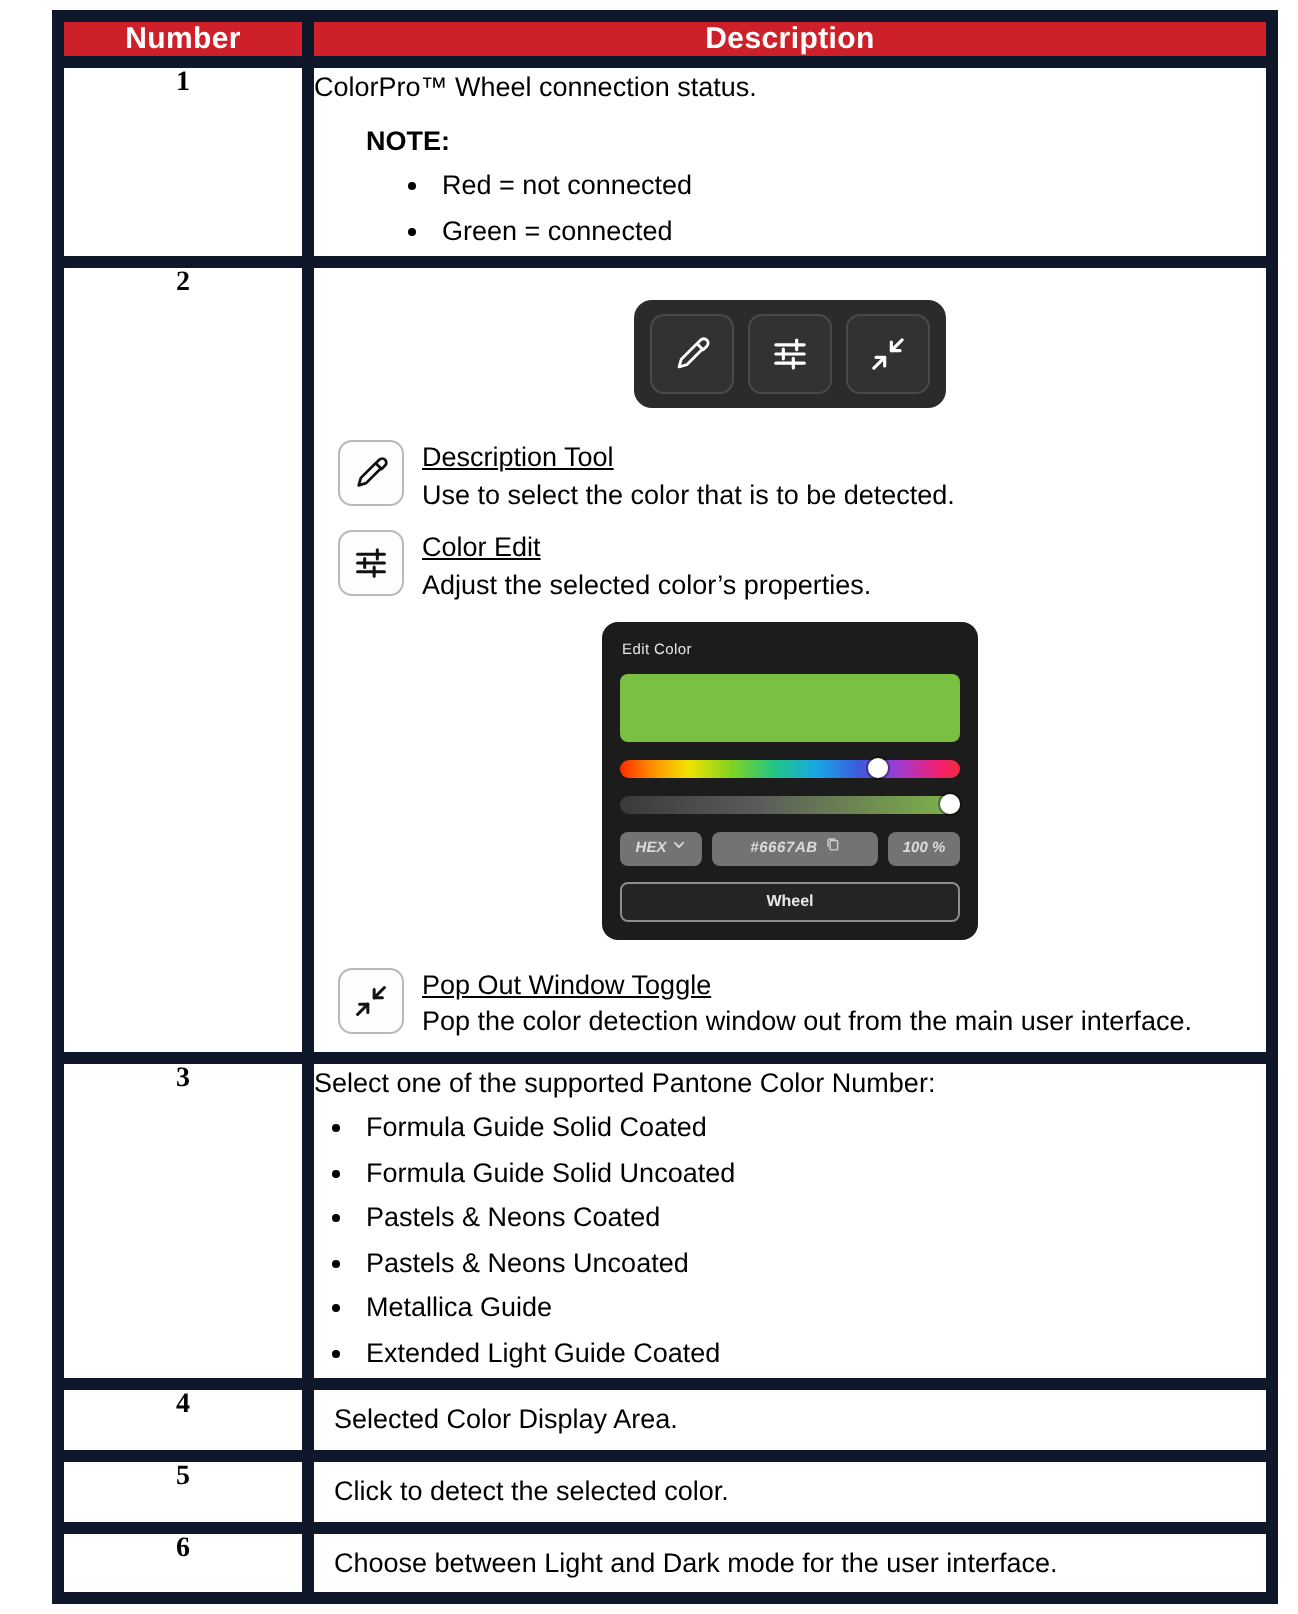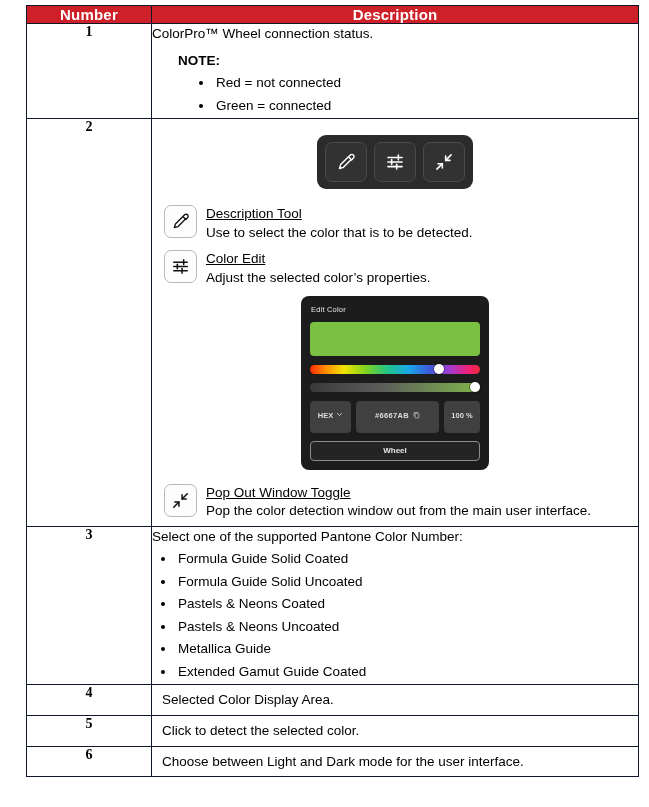--- a/index.html
+++ b/index.html
@@ -22,21 +22,21 @@
     box-sizing: border-box;
     padding: 5px 10px 6px 26px;
   }
 
   table.spec {
     width: 100%;
     border-collapse: collapse;
     table-layout: fixed;
   }
   table.spec td, table.spec th {
-    border: 1px solid #0f172a;
+    border: 6px solid #0f172a;
     vertical-align: top;
     padding: 0;
   }
 
   .col-num { width: 125px; }
 
   thead th {
     background: #ce2029;
     color: #ffffff;
     font-size: 15px;
@@ -190,28 +190,29 @@
     background: #ffffff;
     transform: translate(-50%, -50%);
     box-shadow: 0 0 0 1px rgba(0,0,0,.35);
   }
   .fields {
     display: flex;
     gap: 5px;
     margin-bottom: 8px;
   }
   .field {
-    background: #404040;
+    background: #737373;
     border-radius: 4px;
-    height: 32px;
+    height: 17px;
     display: flex;
     align-items: center;
     color: #dcdcdc;
     font-size: 7.5px;
     font-weight: bold;
+    font-style: italic;
   }
   .field.mode {
     flex: 0 0 41px;
     justify-content: center;
     gap: 3px;
   }
   .field.hex {
     flex: 1 1 auto;
     justify-content: center;
     gap: 4px;
@@ -387,21 +388,21 @@
       <tr>
         <td class="numcell">3</td>
         <td class="desc">
           <div class="line">Select one of the supported Pantone Color Number:</div>
           <ul class="bullets tight">
             <li>Formula Guide Solid Coated</li>
             <li>Formula Guide Solid Uncoated</li>
             <li>Pastels &amp; Neons Coated</li>
             <li>Pastels &amp; Neons Uncoated</li>
             <li>Metallica Guide</li>
-            <li>Extended Gamut Guide Coated</li>
+            <li>Extended Light Guide Coated</li>
           </ul>
         </td>
       </tr>
 
       <tr>
         <td class="numcell">4</td>
         <td class="desc compact">Selected Color Display Area.</td>
       </tr>
 
       <tr>

